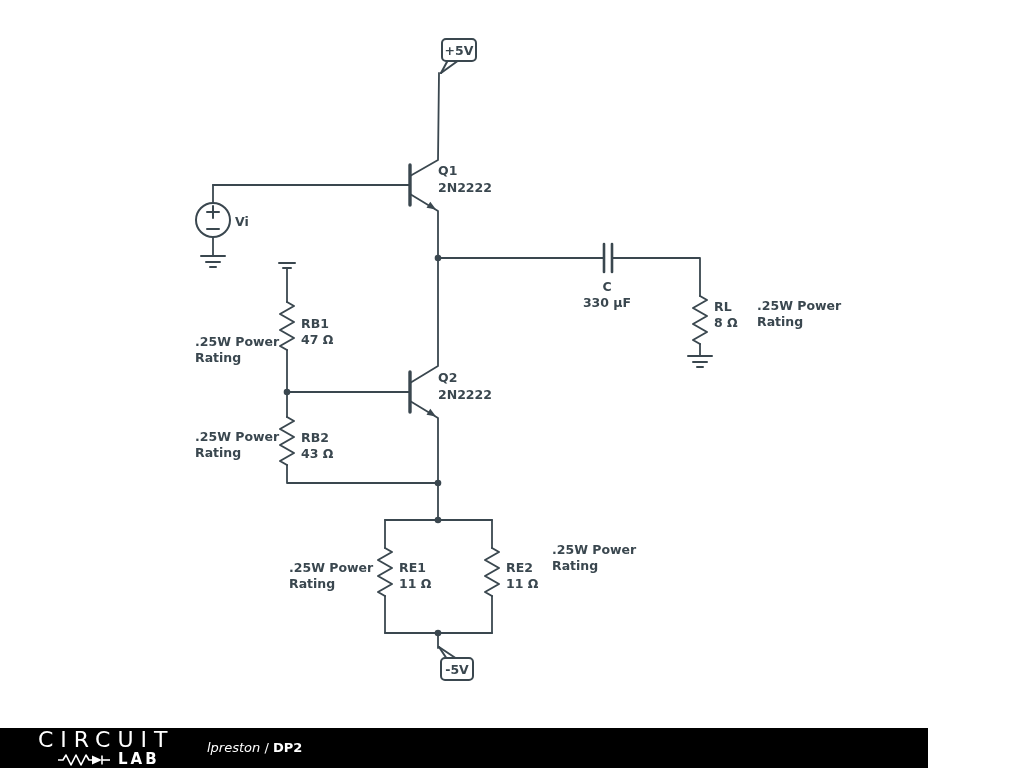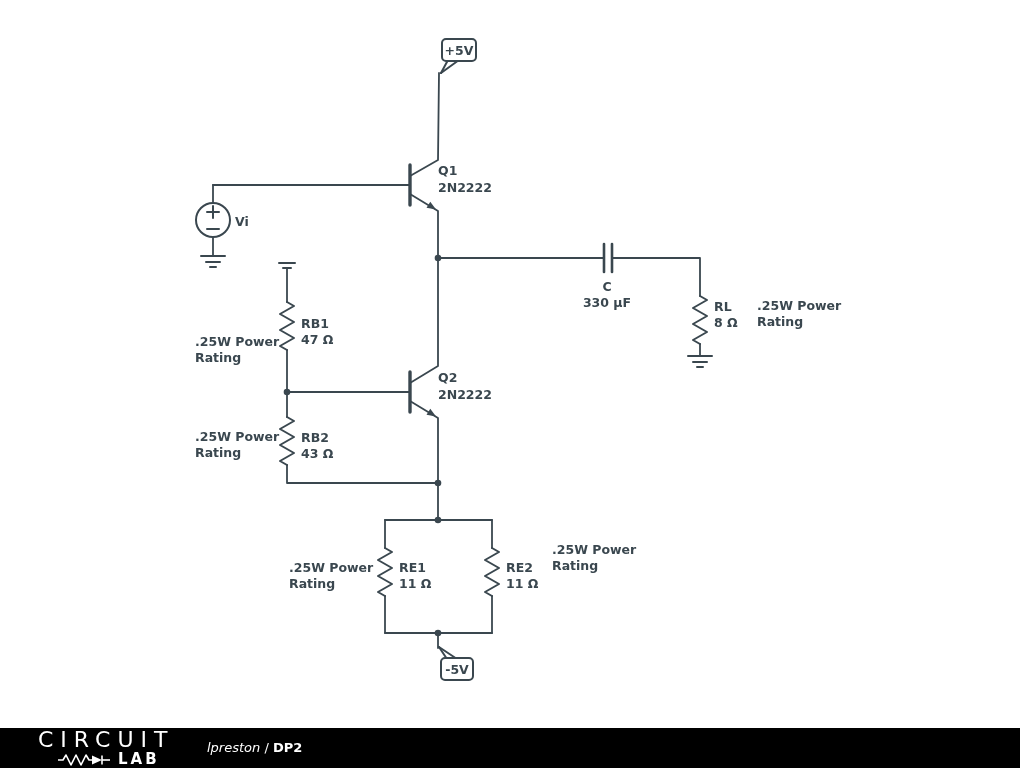--- a/index.html
+++ b/index.html
@@ -17,21 +17,21 @@
   .comp  { stroke: #3a474f; stroke-width: 2;   fill: none; stroke-linecap: round; stroke-linejoin: round; }
   .plate { stroke: #3a474f; stroke-width: 2.6; fill: none; stroke-linecap: round; }
   .bar   { stroke: #3a474f; stroke-width: 3.4; fill: none; stroke-linecap: round; }
   .lbl   { font-family: "DejaVu Sans", sans-serif; font-weight: bold; font-size: 12.5px; fill: #3a474f; }
   .dot   { fill: #3a474f; stroke: none; }
   .fill  { fill: #3a474f; stroke: none; }
   .flagbox { fill: #ffffff; stroke: #3a474f; stroke-width: 2; }
   
   .footer {
     position: absolute; left: 0; bottom: 0;
-    width: 1020px; height: 40px;
+    width: 928px; height: 40px;
     background: #000000;
     display: flex; align-items: center;
     color: #ffffff;
   }
   .logo { width: 185px; padding-left: 38px; line-height: 1; }
   .logo-top {
     font-size: 22px; letter-spacing: 7px; font-weight: normal;
     color: #ffffff; white-space: nowrap;
   }
   .logo-bottom { display: flex; align-items: center; margin-top: 1px; padding-left: 20px; }

